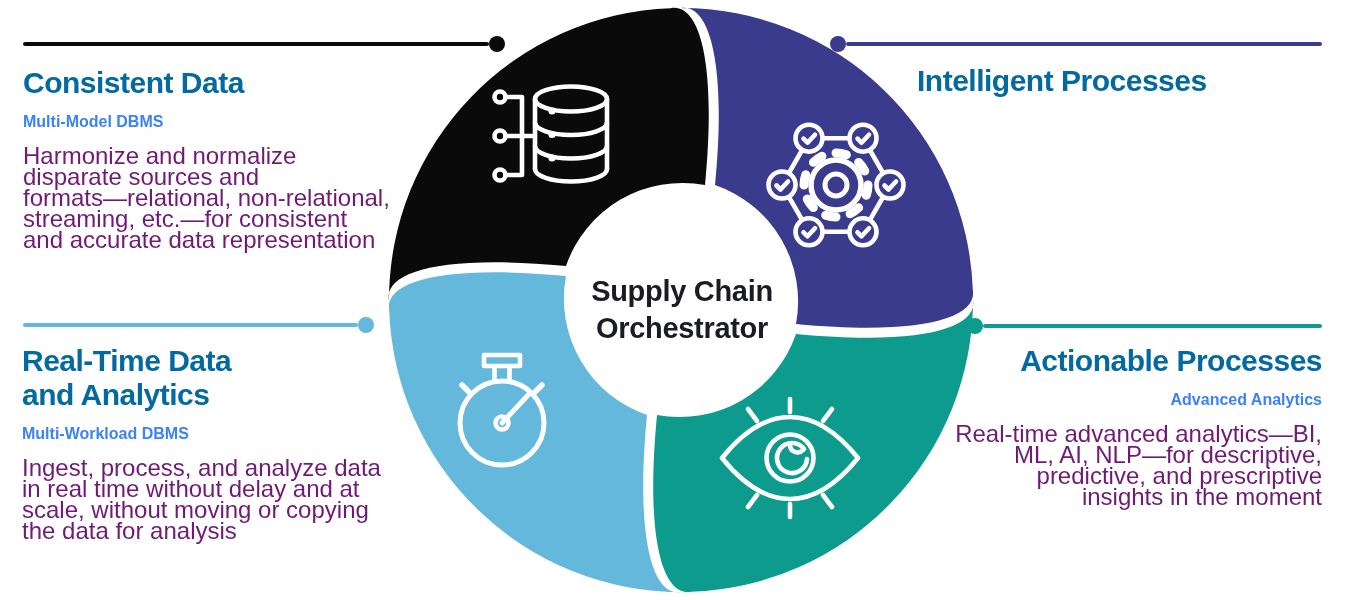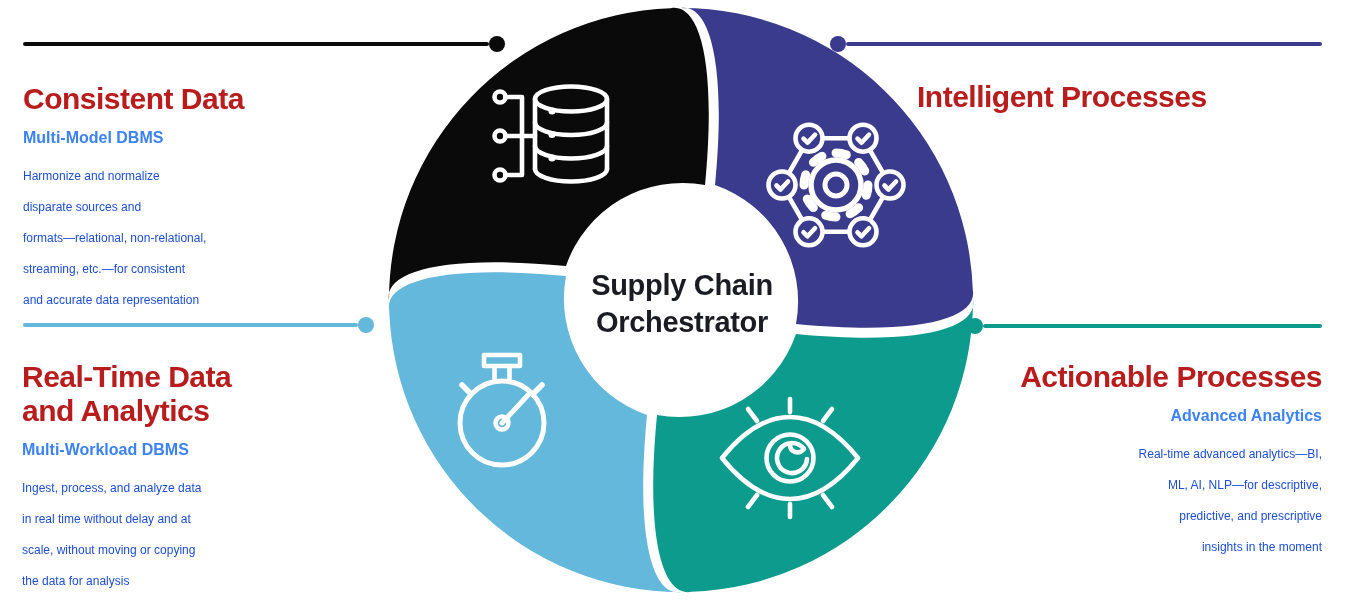--- a/index.html
+++ b/index.html
@@ -11,21 +11,21 @@
     background: #ffffff;
     font-family: "Liberation Sans", sans-serif;
     overflow: hidden;
   }
 
   
   .ring-svg { position: absolute; left: 381px; top: 0; width: 600px; height: 600px; }
 
   .center-label {
     position: absolute;
-    left: 556px; top: 267px;
+    left: 556px; top: 273px;
     width: 252px;
     text-align: center;
     font-size: 29px;
     line-height: 37px;
     font-weight: bold;
     letter-spacing: -0.3px;
     color: #1b1b24;
     white-space: pre-line;
   }
 
@@ -42,38 +42,38 @@
   #line-tr { left: 846px; top: 42px;  width: 476px; }
   #dot-tr  { left: 830px; top: 36px; }
   #line-bl { left: 23px;  top: 323px; width: 335px; }
   #dot-bl  { left: 358px; top: 317px; }
   #line-br { left: 983px; top: 324px; width: 339px; }
   #dot-br  { left: 967px; top: 318px; }
 
   
   .callout { position: absolute; width: 405px; }
   .callout h1 {
-    margin: 16px 0 10px 0;
+    margin: 0 0 10px 0;
     font-size: 30px;
     line-height: 34px;
     letter-spacing: -0.5px;
-    color: #b91c1c;
+    color: #0369a1;
     white-space: pre-line;
   }
   .callout h2 {
     margin: 0 0 12px 0;
     font-size: 16px;
     line-height: 23px;
     color: #3b82f6;
   }
   .callout p {
     margin: 0;
-    font-size: 12px;
-    line-height: 31px;
-    color: #1d4ed8;
+    font-size: 24px;
+    line-height: 21px;
+    color: #701a75;
     white-space: pre-line;
   }
   .callout.tl { left: 23px;  top: 66px;  text-align: left;  }
   .callout.tr { right: 23px; top: 64px;  text-align: left; }
   .callout.bl { left: 22px;  top: 344px; text-align: left;  }
   .callout.br { right: 23px; top: 344px; text-align: right; }
 
   .icon-stroke { stroke: #ffffff; fill: none; stroke-width: 4.6; stroke-linecap: round; stroke-linejoin: round; }
 </style>
 </head>

